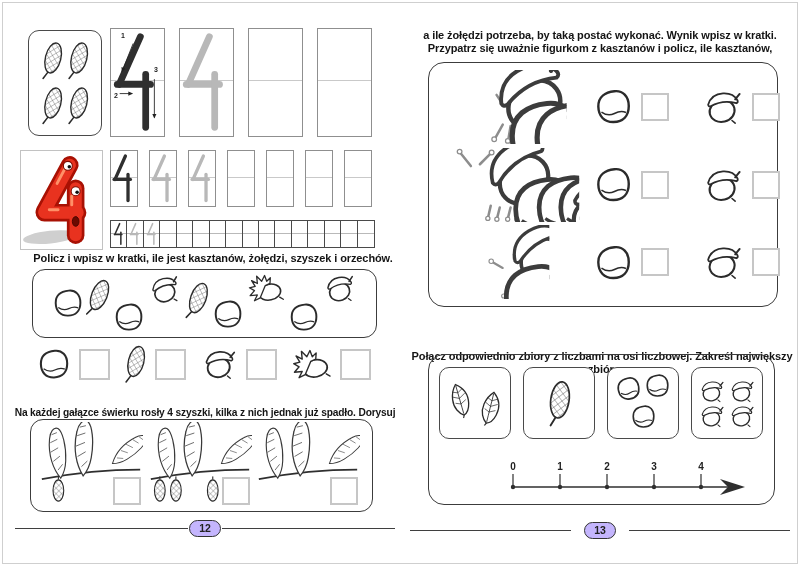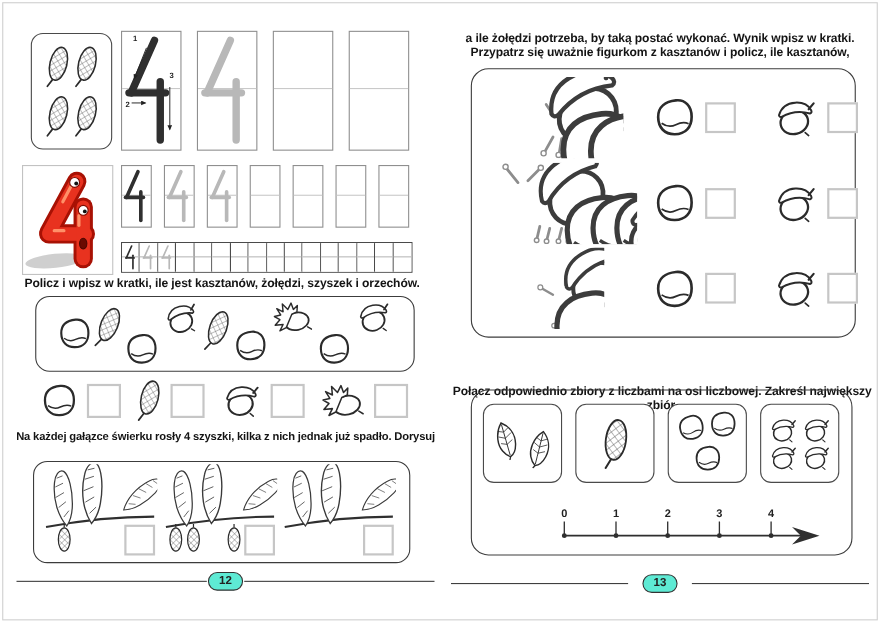--- a/index.html
+++ b/index.html
@@ -1,21 +1,21 @@
 <!DOCTYPE html>
 <html><head>
 <meta charset="utf-8">
 <style>
   html,body{margin:0;padding:0;background:#fff;width:800px;height:566px;overflow:hidden;}
   .sheet{position:relative;width:800px;height:566px;font-family:"Liberation Sans",sans-serif;color:#111;}
   .frame{position:absolute;inset:2px;border:1px solid #cfcfcf;pointer-events:none;}
 
   
   .cap{position:absolute;text-align:center;font-size:11px;font-weight:600;color:#141414;letter-spacing:-.1px;line-height:13px;}
-  .cap.small{font-size:10.2px;line-height:12.5px;letter-spacing:-.15px;}
+  .cap.small{font-size:10.2px;line-height:12.5px;letter-spacing:-.15px;margin-top:15px;}
 
   
   .icon{color:#2b2b2b;display:block;}
 
   
   .cone-box{position:absolute;left:28px;top:30px;width:74px;height:106px;border:1.6px solid #4a4a4a;border-radius:11px;box-sizing:border-box;}
   .cone-grid{display:grid;grid-template-columns:1fr 1fr;height:100%;padding:7px 10px;box-sizing:border-box;}
   .cone-grid .icon{width:21px;height:43px;margin:auto;transform:rotate(14deg);}
 
   .big-row{position:absolute;left:110px;top:28px;display:flex;gap:14px;}
@@ -64,21 +64,21 @@
   .answer-row .icon-hazelnut{width:39px;height:31px;}
 
   .branch-box{position:absolute;left:30px;top:419px;width:343px;height:93px;border:1.7px solid #3c3c3c;border-radius:13px;box-sizing:border-box;display:flex;justify-content:space-between;padding:2px 8px;}
   .branch-cell{position:relative;width:108px;height:86px;}
   .branch-svg{width:104px;height:84px;}
   .branch-cell .ans-box{position:absolute;right:6px;bottom:3px;width:28px;height:28px;}
 
   
   .page-footer{position:absolute;display:flex;align-items:center;}
   .page-footer .rule{flex:1;border-top:1.4px solid #3f3f3f;}
-  .page-num{border:1.4px solid #333;border-radius:9px;padding:1px 9px;font-size:10.5px;font-weight:700;color:#222;line-height:13px;margin:0 1px;background:#5eead4;}
+  .page-num{border:1.4px solid #333;border-radius:9px;padding:1px 9px;font-size:10.5px;font-weight:700;color:#222;line-height:13px;margin:0 1px;background:#c4b5fd;}
 
   
   .figures-box{position:absolute;left:428px;top:62px;width:350px;height:245px;border:1.7px solid #3c3c3c;border-radius:16px;box-sizing:border-box;display:flex;flex-direction:column;justify-content:space-evenly;padding:4px 12px;}
   .fig-row{display:flex;align-items:center;height:76px;}
   .fig{width:150px;height:74px;flex:none;}
   .fig-answers{display:flex;align-items:center;gap:34px;margin-left:4px;}
   .fig-answers .icon-chestnut{width:37px;height:37px;}
   .fig-answers .icon-acorn{width:40px;height:36px;}
   .fig-answers .ans-box{width:28px;height:28px;}
 
@@ -390,21 +390,21 @@
       <div class="strip-cell"></div>
       <div class="strip-cell"></div>
       <div class="strip-cell"></div>
       <div class="strip-cell"></div>
       <div class="strip-cell"></div>
       <div class="strip-cell"></div>
       <div class="strip-cell"></div>
       <div class="strip-cell"></div>
     </div>
 
-  <div class="cap" style="left:12px;top:252px;width:380px;">Policz i wpisz w kratki, ile jest kasztanów, żołędzi, szyszek i orzechów.</div>
+  <div class="cap" style="left:23px;top:252px;width:380px;">Policz i wpisz w kratki, ile jest kasztanów, żołędzi, szyszek i orzechów.</div>
 
   <div class="items-box">
     <div class="scatter">
         <svg class="icon icon-chestnut" viewBox="0 0 40 40">
           <use href="#sym-chestnut"></use>
         </svg>
         <svg class="icon icon-pinecone" viewBox="0 0 24 48">
           <use href="#sym-pinecone"></use>
         </svg>
         <svg class="icon icon-chestnut" viewBox="0 0 40 40">

